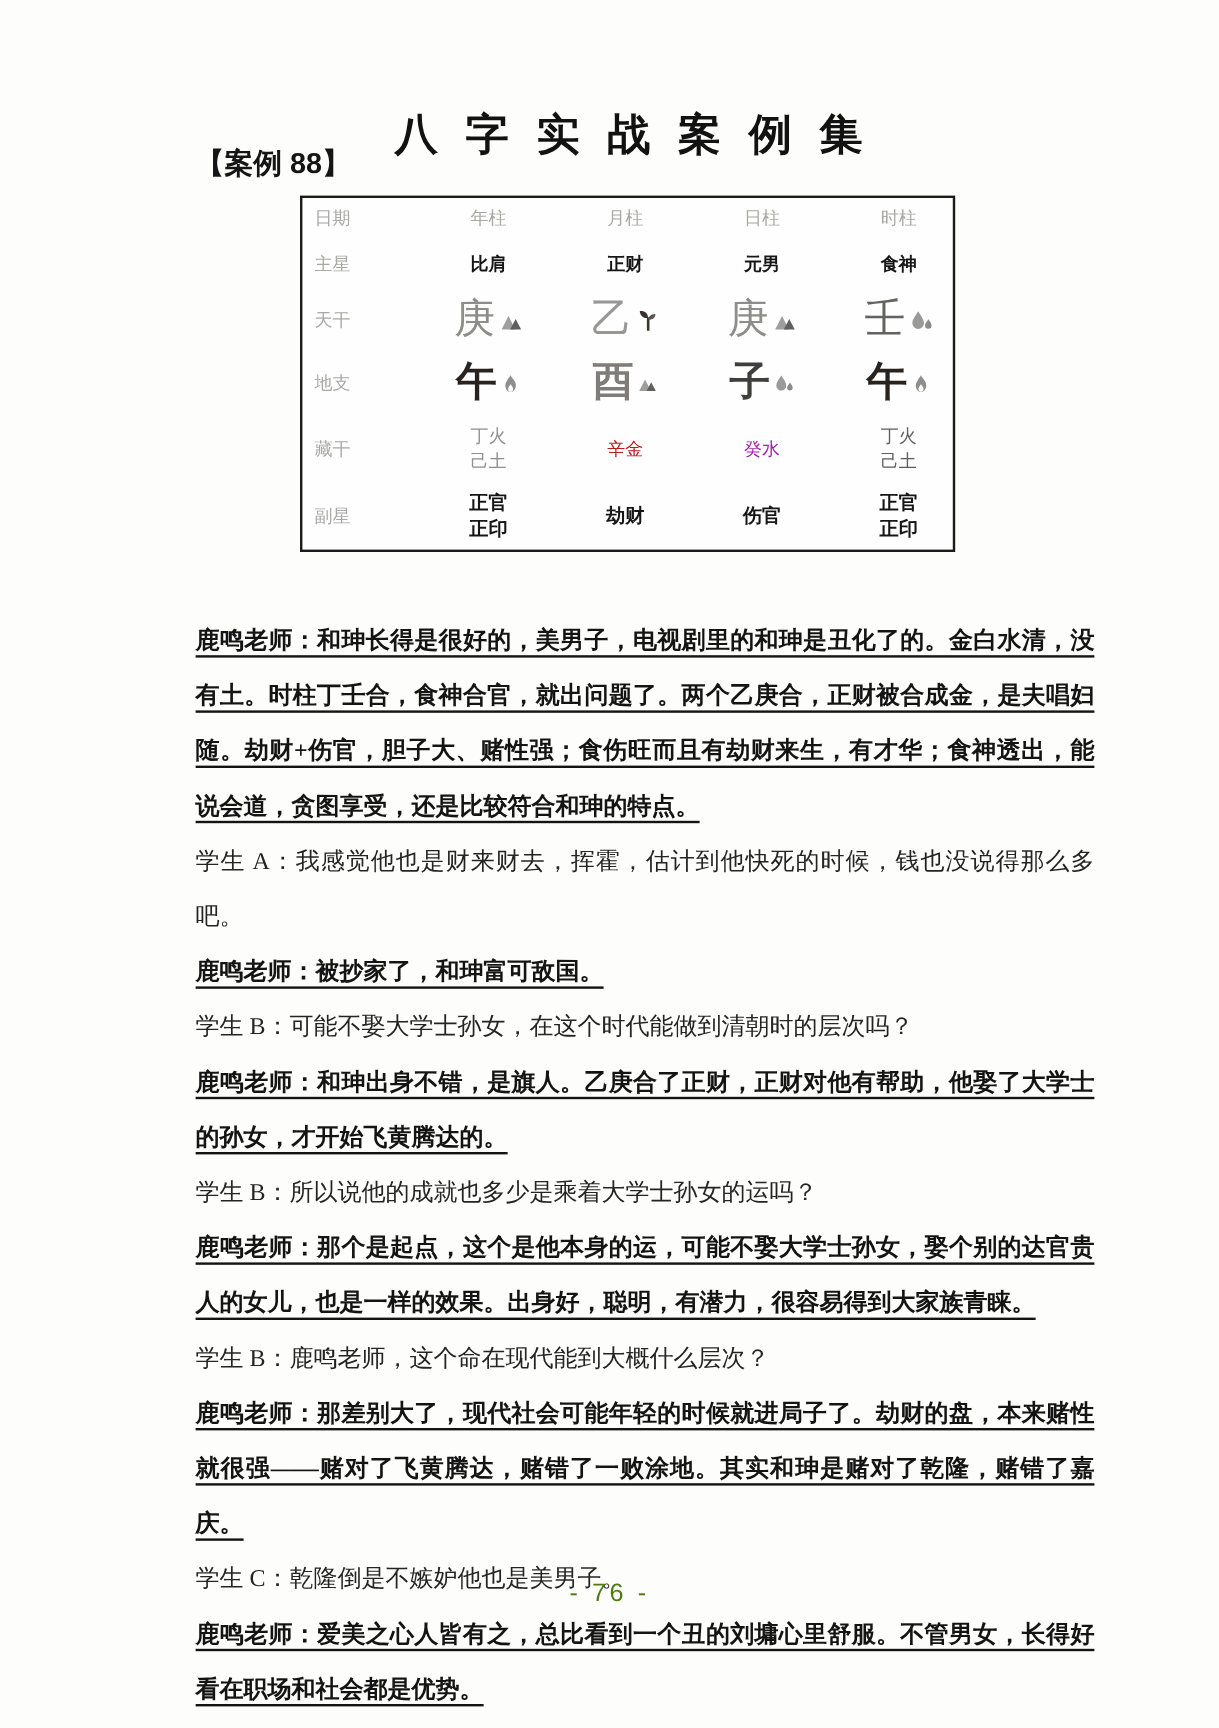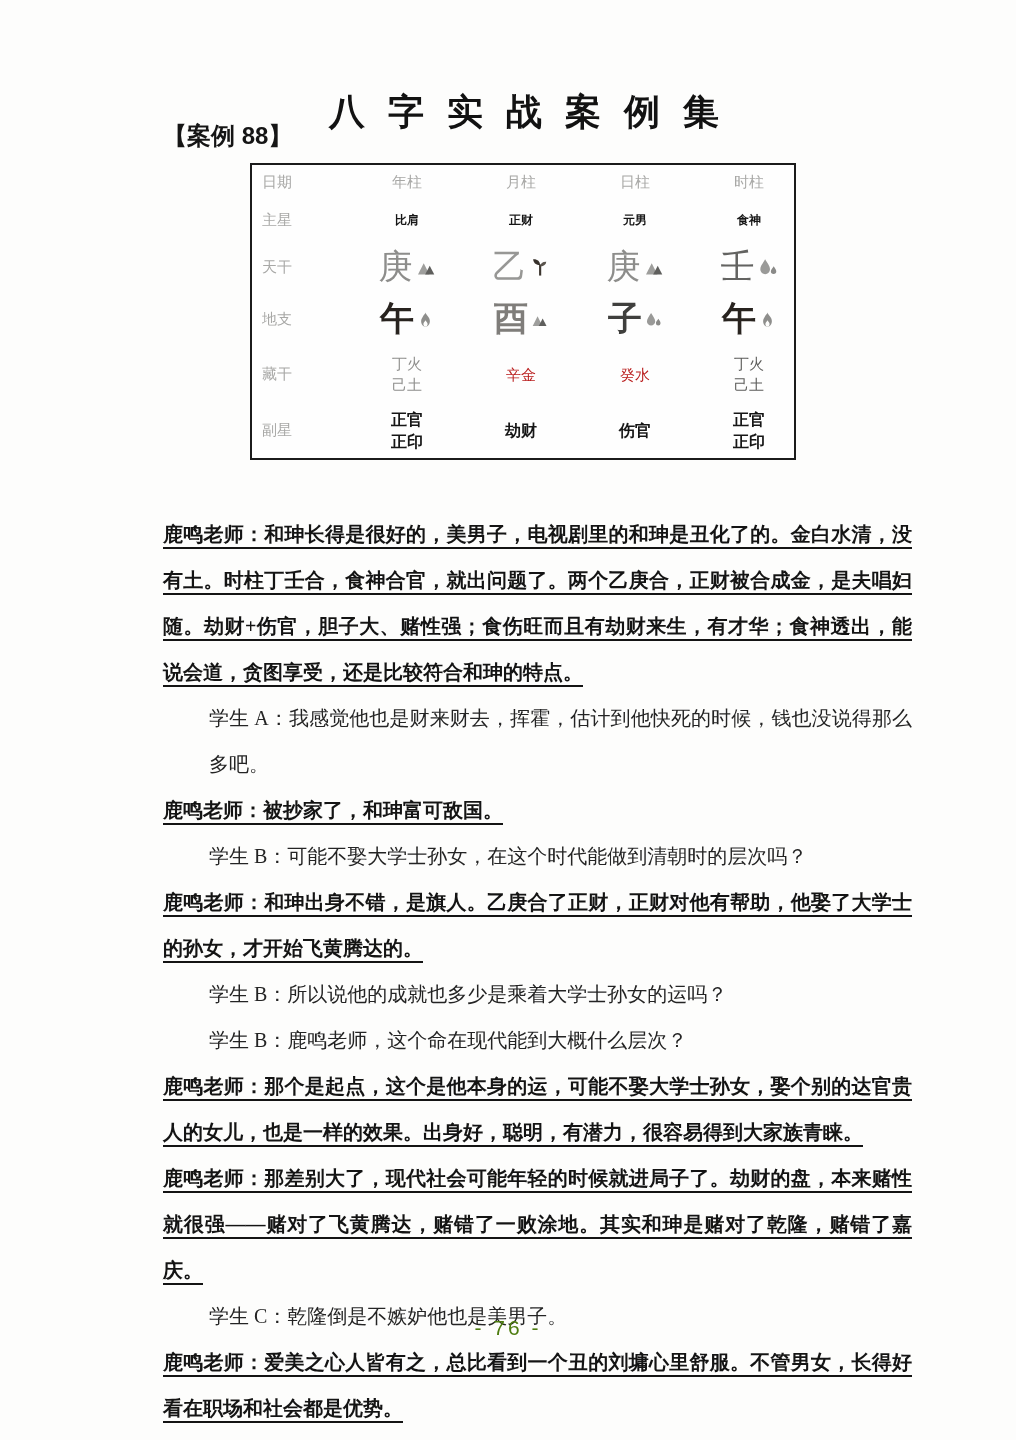--- a/index.html
+++ b/index.html
@@ -28,21 +28,21 @@
 
   
   .bazi-table{
     position:absolute;left:250px;top:163px;width:546px;
     border:2.5px solid #1b1b1b;background:#fefefe;
     box-sizing:border-box;
   }
   .trow{display:grid;grid-template-columns:86px 1fr 1fr 1fr 1fr;align-items:center;gap:24px;}
   .rl{padding-left:10px;color:#a8a8a6;font-size:15px;}
   .hcell{color:#a8a8a6;font-size:15px;text-align:center;}
-  .scell{font-weight:700;font-size:12px;color:#161616;text-align:center;}
+  .scell{font-weight:700;font-size:15px;color:#161616;text-align:center;}
   .char-wrap{display:flex;align-items:center;justify-content:center;gap:3px;}
   .big-char{font-size:34px;line-height:1;font-family:"Liberation Serif", serif;}
   .branch .big-char{font-weight:700;}
   .elem-icon{display:inline-flex;}
   .elem-icon svg{display:block;}
   .stack{text-align:center;font-size:15px;line-height:21px;}
   .dstack{font-weight:700;color:#161616;font-size:16px;line-height:22px;text-align:center;}
 
   
   .feedback{
@@ -56,21 +56,21 @@
     font-family:"Liberation Serif", serif;
     text-align:justify;
   }
   .turn{margin:0;}
   .turn.teacher{
     font-weight:700;color:#141414;
     text-decoration:underline;
     text-underline-offset:6px;
     text-decoration-thickness:1.7px;
   }
-  .turn.student{font-weight:400;color:#242424;margin-left:46px;}
+  .turn.student{font-weight:400;color:#242424;}
 
   .page-number{
     position:absolute;left:0;right:0;top:1316px;
     text-align:center;font-size:21px;letter-spacing:3px;color:#4d7c0f;
   }
 </style>
 </head>
 <body>
 
 <div class="page">
@@ -168,40 +168,40 @@
               <path d="M7 1.2 C7.4 3.4 10.6 4.8 10.6 8.2 C10.6 10.9 9.1 12.8 7 12.8 C4.9 12.8 3.4 10.9 3.4 8.2 C3.4 6.4 4.6 5.3 5.2 3.9 C5.7 2.9 6.8 2.3 7 1.2 Z" fill="#8e8e8c"></path>
               <path d="M7 12.8 C5.9 12.8 5.1 11.7 5.3 10.4 C5.5 9.2 6.4 8.7 7 7.6 C7.6 8.7 8.5 9.2 8.7 10.4 C8.9 11.7 8.1 12.8 7 12.8 Z" fill="#fdfdfc"></path>
             </svg>
           </span>
         </div>
       </div>
       <div class="trow" style="height:58px">
         <div class="rl">藏干</div>
         <div class="stack" style="color:#8f8f8d">丁火<br>己土</div>
         <div class="stack" style="color:#b91c1c">辛金</div>
-        <div class="stack" style="color:#b91c1c">癸水</div>
+        <div class="stack" style="color:#a21caf">癸水</div>
         <div class="stack" style="color:#5d5d5b">丁火<br>己土</div>
       </div>
       <div class="trow" style="height:55px">
         <div class="rl">副星</div>
         <div class="dstack">正官<br>正印</div>
         <div class="dstack">劫财</div>
         <div class="dstack">伤官</div>
         <div class="dstack">正官<br>正印</div>
       </div>
     </div>
 
   <div class="dialogue" id="dialogue">
       <p class="turn teacher">鹿鸣老师：和珅长得是很好的，美男子，电视剧里的和珅是丑化了的。金白水清，没有土。时柱丁壬合，食神合官，就出问题了。两个乙庚合，正财被合成金，是夫唱妇随。劫财+伤官，胆子大、赌性强；食伤旺而且有劫财来生，有才华；食神透出，能说会道，贪图享受，还是比较符合和珅的特点。</p>
       <p class="turn student">学生 A：我感觉他也是财来财去，挥霍，估计到他快死的时候，钱也没说得那么多吧。</p>
       <p class="turn teacher">鹿鸣老师：被抄家了，和珅富可敌国。</p>
       <p class="turn student">学生 B：可能不娶大学士孙女，在这个时代能做到清朝时的层次吗？</p>
       <p class="turn teacher">鹿鸣老师：和珅出身不错，是旗人。乙庚合了正财，正财对他有帮助，他娶了大学士的孙女，才开始飞黄腾达的。</p>
       <p class="turn student">学生 B：所以说他的成就也多少是乘着大学士孙女的运吗？</p>
+      <p class="turn teacher">鹿鸣老师：那个是起点，这个是他本身的运，可能不娶大学士孙女，娶个别的达官贵人的女儿，也是一样的效果。出身好，聪明，有潜力，很容易得到大家族青睐。</p>
       <p class="turn student">学生 B：鹿鸣老师，这个命在现代能到大概什么层次？</p>
-      <p class="turn teacher">鹿鸣老师：那个是起点，这个是他本身的运，可能不娶大学士孙女，娶个别的达官贵人的女儿，也是一样的效果。出身好，聪明，有潜力，很容易得到大家族青睐。</p>
       <p class="turn teacher">鹿鸣老师：那差别大了，现代社会可能年轻的时候就进局子了。劫财的盘，本来赌性就很强——赌对了飞黄腾达，赌错了一败涂地。其实和珅是赌对了乾隆，赌错了嘉庆。</p>
       <p class="turn student">学生 C：乾隆倒是不嫉妒他也是美男子。</p>
       <p class="turn teacher">鹿鸣老师：爱美之心人皆有之，总比看到一个丑的刘墉心里舒服。不管男女，长得好看在职场和社会都是优势。</p>
     </div>
 
   <div class="page-number">- 76 -</div>
 </div>
 
 </body></html>

